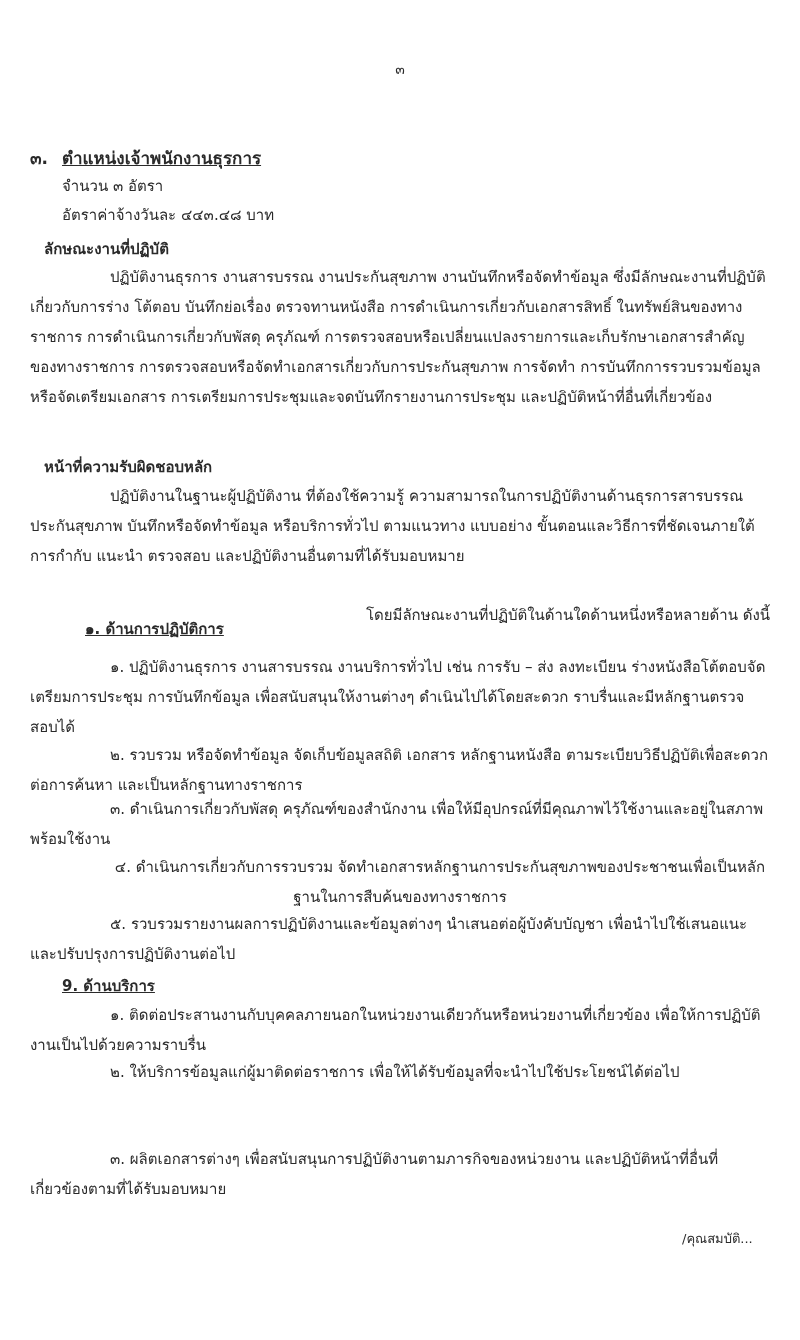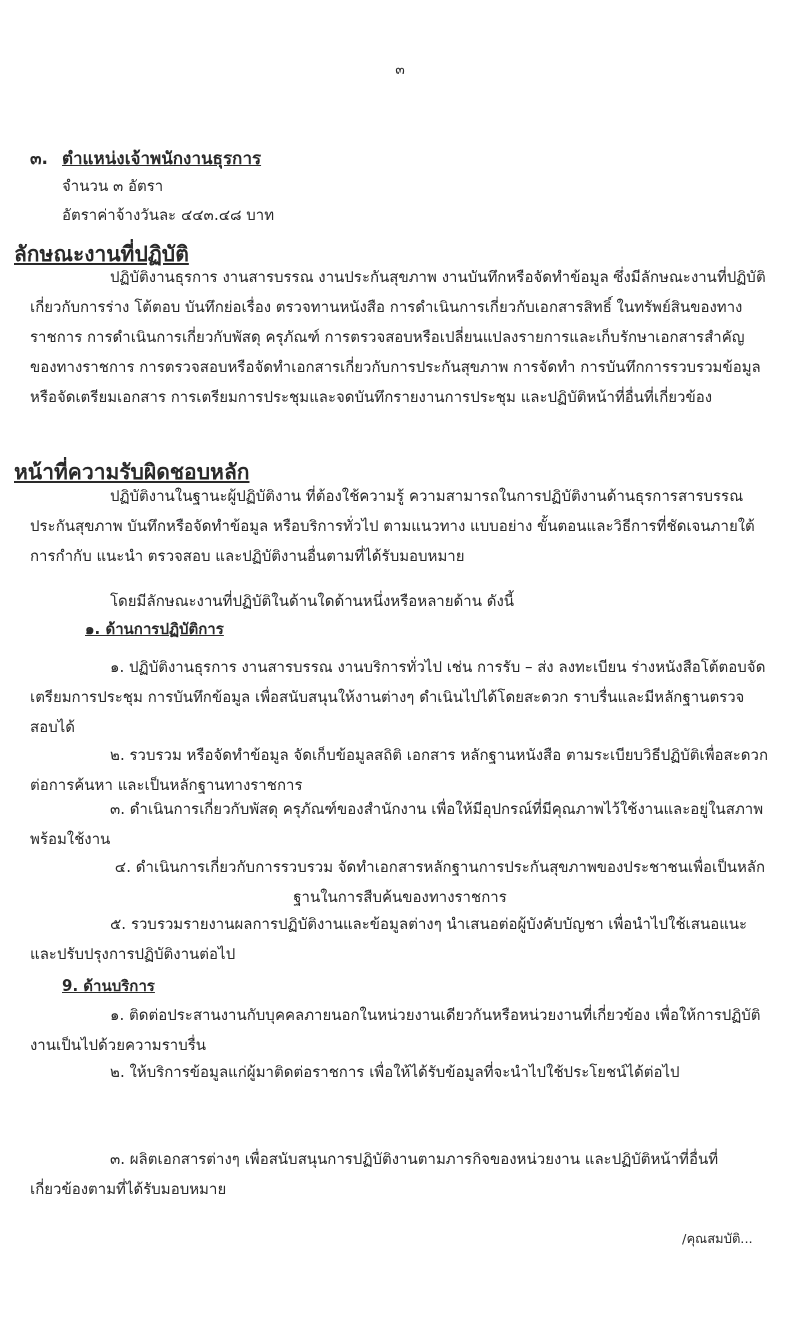--- a/index.html
+++ b/index.html
@@ -6,21 +6,21 @@
   body {
     width: 800px; height: 1340px; background: #ffffff; overflow: hidden;
     font-family: "DejaVu Sans", "Liberation Sans", sans-serif;
     color: #2a2a2a; position: relative;
   }
   .page-num { position: absolute; top: 58px; left: 0; width: 800px; text-align: center; font-size: 14px; }
   .pos-title { position: absolute; top: 144px; left: 30px; font-size: 17px; font-weight: bold; }
   .pos-title .num { display: inline-block; width: 32px; }
   .pos-title .u { text-decoration: underline; }
   .sub { position: absolute; left: 62px; font-size: 15px; }
-  .heading { position: absolute; left: 14px; font-size: 21px; font-weight: bold; text-decoration: underline; }
+  .heading { position: absolute; left: 44px; font-size: 15px; font-weight: bold; }
   .para {
     position: absolute; left: 30px; width: 740px; font-size: 15px; line-height: 30px;
     text-indent: 80px; margin: 0;
   }
   .sec-title { position: absolute; font-size: 15px; font-weight: bold; }
   .footer-note { position: absolute; top: 1228px; left: 682px; font-size: 13px; text-align: right; }
 </style>
 </head>
 <body>
 
@@ -30,21 +30,21 @@
   <span class="num">๓.</span><span class="u">ตำแหน่งเจ้าพนักงานธุรการ</span>
 </div>
 <div class="sub" style="top:174px;">จำนวน ๓ อัตรา</div>
 <div class="sub" style="top:203px;">อัตราค่าจ้างวันละ ๔๔๓.๔๘ บาท</div>
 
 <div class="heading" style="top:237px;">ลักษณะงานที่ปฏิบัติ</div>
 <p class="para" style="top:262px;">ปฏิบัติงานธุรการ งานสารบรรณ งานประกันสุขภาพ งานบันทึกหรือจัดทำข้อมูล ซึ่งมีลักษณะงานที่ปฏิบัติเกี่ยวกับการร่าง โต้ตอบ บันทึกย่อเรื่อง ตรวจทานหนังสือ การดำเนินการเกี่ยวกับเอกสารสิทธิ์ ในทรัพย์สินของทางราชการ การดำเนินการเกี่ยวกับพัสดุ ครุภัณฑ์ การตรวจสอบหรือเปลี่ยนแปลงรายการและเก็บรักษาเอกสารสำคัญของทางราชการ การตรวจสอบหรือจัดทำเอกสารเกี่ยวกับการประกันสุขภาพ การจัดทำ การบันทึกการรวบรวมข้อมูลหรือจัดเตรียมเอกสาร การเตรียมการประชุมและจดบันทึกรายงานการประชุม และปฏิบัติหน้าที่อื่นที่เกี่ยวข้อง</p>
 
 <div class="heading" style="top:455px;">หน้าที่ความรับผิดชอบหลัก</div>
 <p class="para" style="top:481px;">ปฏิบัติงานในฐานะผู้ปฏิบัติงาน ที่ต้องใช้ความรู้ ความสามารถในการปฏิบัติงานด้านธุรการสารบรรณประกันสุขภาพ บันทึกหรือจัดทำข้อมูล หรือบริการทั่วไป ตามแนวทาง แบบอย่าง ขั้นตอนและวิธีการที่ชัดเจนภายใต้การกำกับ แนะนำ ตรวจสอบ และปฏิบัติงานอื่นตามที่ได้รับมอบหมาย</p>
-<p class="para" style="top:586px;">โดยมีลักษณะงานที่ปฏิบัติในด้านใดด้านหนึ่งหรือหลายด้าน ดังนี้</p>
+<p class="para" style="top:600px;text-align:right;">โดยมีลักษณะงานที่ปฏิบัติในด้านใดด้านหนึ่งหรือหลายด้าน ดังนี้</p>
 
 <div class="sec-title" style="top:617px; left:85px;text-decoration:underline;">๑. ด้านการปฏิบัติการ</div>
 <p class="para" style="top:652px;">๑. ปฏิบัติงานธุรการ งานสารบรรณ งานบริการทั่วไป เช่น การรับ – ส่ง ลงทะเบียน ร่างหนังสือโต้ตอบจัดเตรียมการประชุม การบันทึกข้อมูล เพื่อสนับสนุนให้งานต่างๆ ดำเนินไปได้โดยสะดวก ราบรื่นและมีหลักฐานตรวจสอบได้</p>
 <p class="para" style="top:740px;">๒. รวบรวม หรือจัดทำข้อมูล จัดเก็บข้อมูลสถิติ เอกสาร หลักฐานหนังสือ ตามระเบียบวิธีปฏิบัติเพื่อสะดวกต่อการค้นหา และเป็นหลักฐานทางราชการ</p>
 <p class="para" style="top:794px;">๓. ดำเนินการเกี่ยวกับพัสดุ ครุภัณฑ์ของสำนักงาน เพื่อให้มีอุปกรณ์ที่มีคุณภาพไว้ใช้งานและอยู่ในสภาพพร้อมใช้งาน</p>
 <p class="para" style="top:852px;text-align:center;">๔. ดำเนินการเกี่ยวกับการรวบรวม จัดทำเอกสารหลักฐานการประกันสุขภาพของประชาชนเพื่อเป็นหลักฐานในการสืบค้นของทางราชการ</p>
 <p class="para" style="top:909px;">๕. รวบรวมรายงานผลการปฏิบัติงานและข้อมูลต่างๆ นำเสนอต่อผู้บังคับบัญชา เพื่อนำไปใช้เสนอแนะและปรับปรุงการปฏิบัติงานต่อไป</p>
 
 <div class="sec-title" style="top:974px; left:62px; text-decoration: underline;">9. ด้านบริการ</div>
 <p class="para" style="top:1000px;">๑. ติดต่อประสานงานกับบุคคลภายนอกในหน่วยงานเดียวกันหรือหน่วยงานที่เกี่ยวข้อง เพื่อให้การปฏิบัติงานเป็นไปด้วยความราบรื่น</p>

